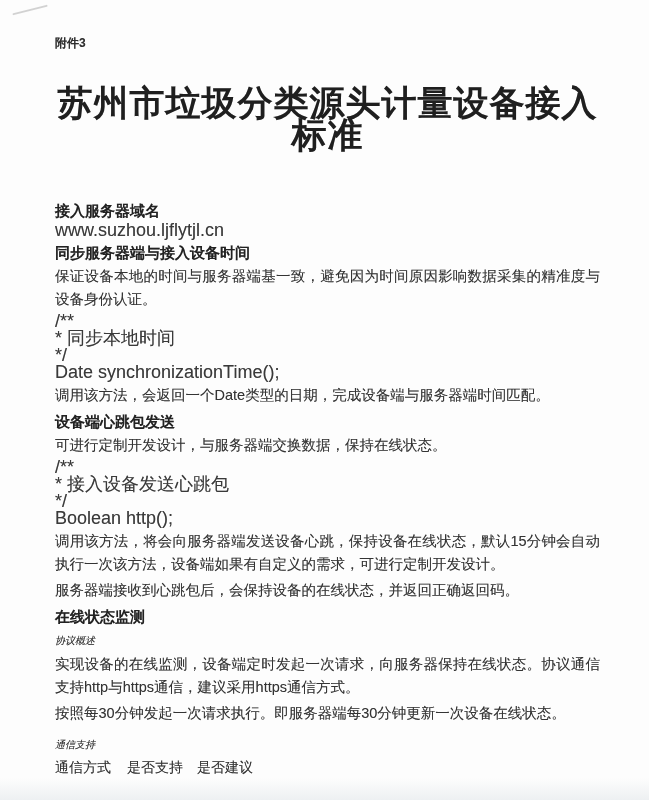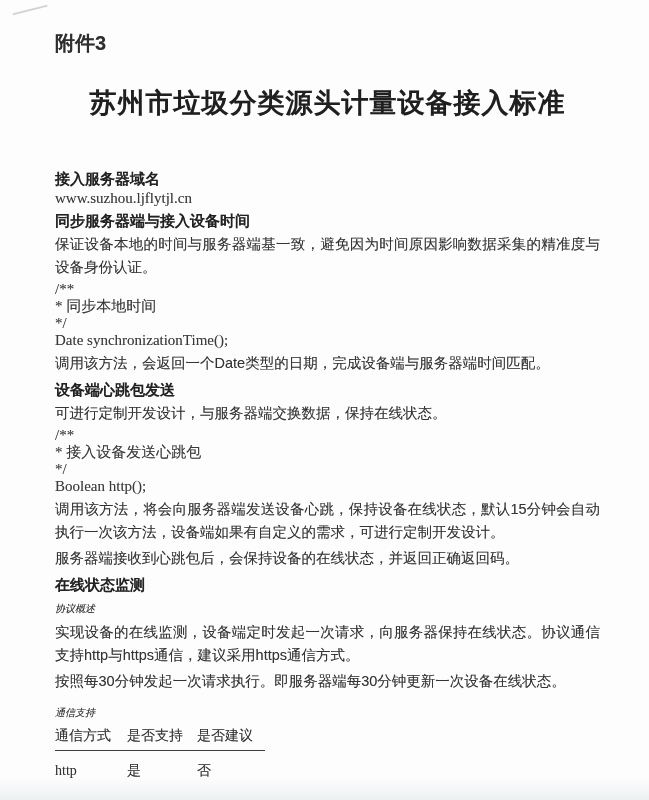--- a/index.html
+++ b/index.html
@@ -7,35 +7,35 @@
     width: 649px; height: 800px;
     background: #fdfdfd;
     position: relative;
     overflow: hidden;
     font-family: "Liberation Sans", sans-serif;
     color: #333;
     text-shadow: 0 0 0.4px rgba(40,40,40,0.35);
   }
   .content { padding: 34px 49px 0 55px; }
 
-  .attach-label { font-size: 20px; font-weight: 600; line-height: 19px; color: #2e2e2e; }
+  .attach-label { font-size: 12px; font-weight: 600; line-height: 19px; color: #2e2e2e; }
 
   .doc-title {
-    font-size: 27px; font-weight: 700; text-align: center;
+    font-size: 35px; font-weight: 700; text-align: center;
     margin-top: 34px; line-height: 32px; letter-spacing: 1px; color: #1f1f1f;
   }
 
   .h { font-size: 15px; font-weight: 700; line-height: 19px; margin-top: 4px; color: #222; }
   .h-first { margin-top: 50px; }
 
   .p { font-size: 14.5px; line-height: 23px; margin-top: 3px; text-align: justify; color: #343434; }
 
   .code {
-    font-family: Liberation Serif, serif;
-    font-size: 15px; line-height: 17px; color: #3a3a3a;
+    font-family: Liberation Sans, sans-serif;
+    font-size: 18px; line-height: 17px; color: #3a3a3a;
   }
   .code-block { margin-top: 2px; }
 
   .subhead {
     font-size: 10px; font-style: italic; line-height: 19px;
     margin-top: 5px; font-family: "Liberation Serif", serif; color: #2f2f2f;
   }
 
   .comm-table { border-collapse: collapse; margin-top: 5px; }
   .comm-table th {

